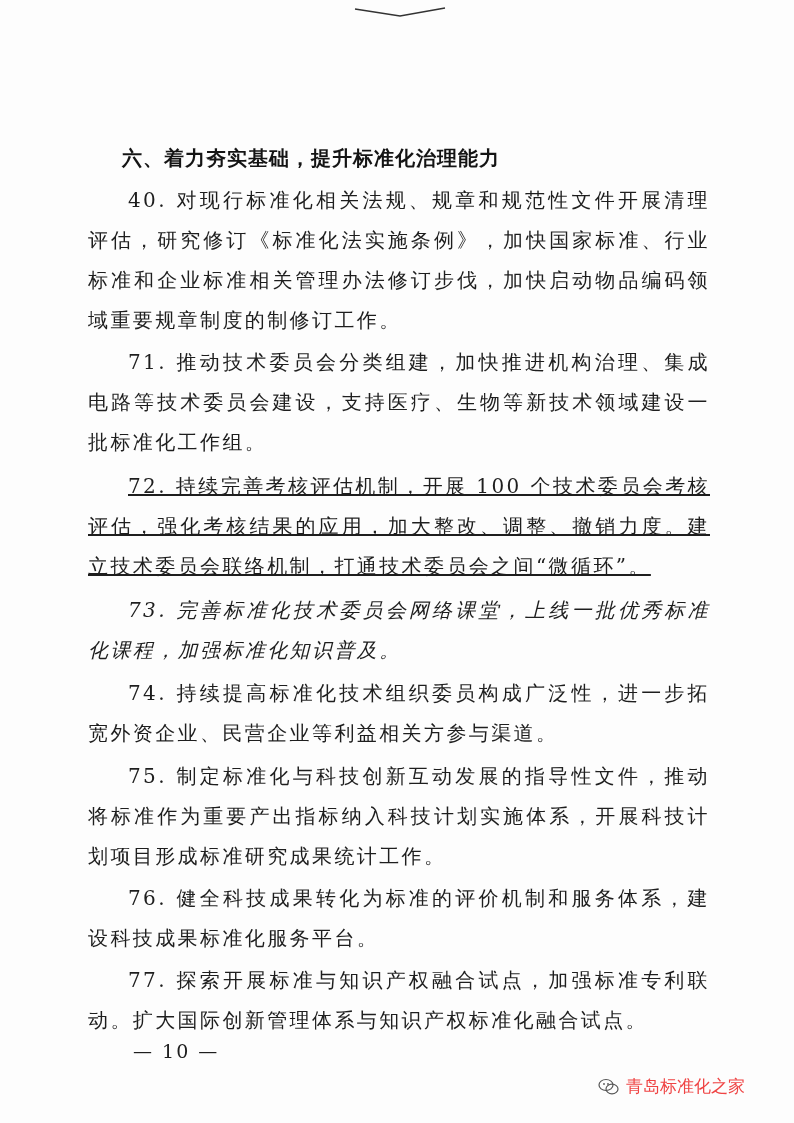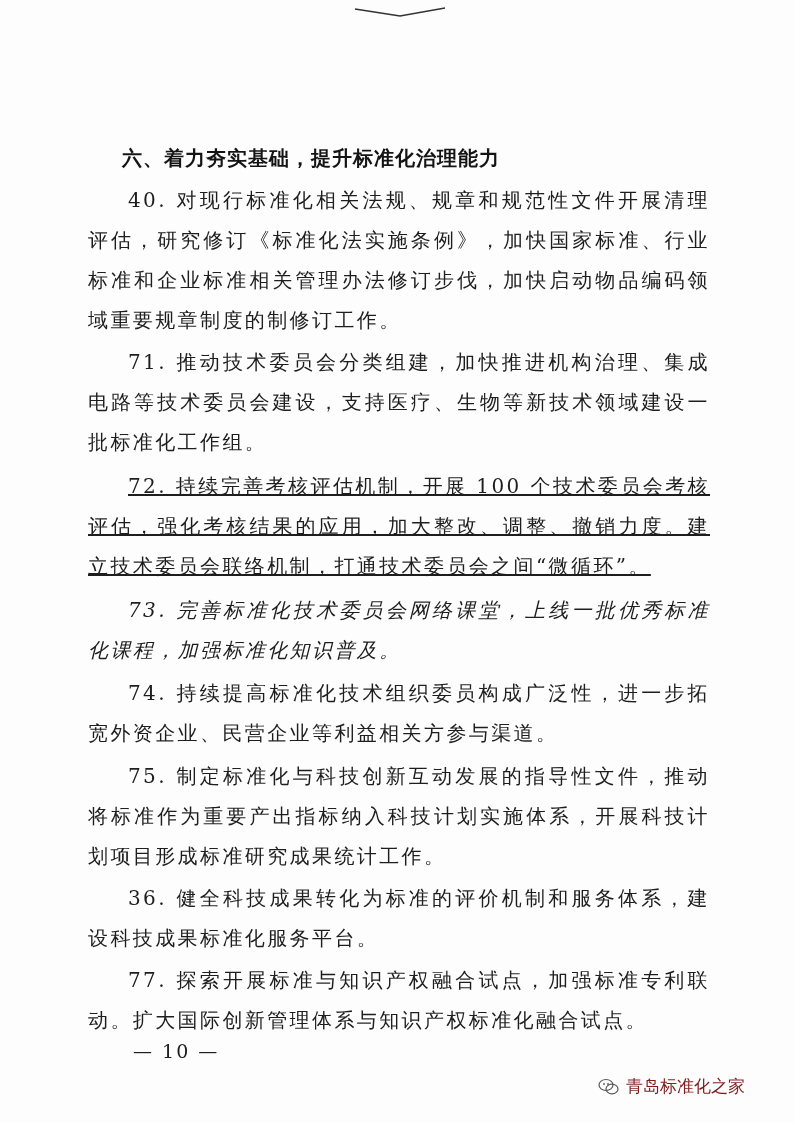--- a/index.html
+++ b/index.html
@@ -21,40 +21,40 @@
     text-align: justify; text-indent: 40px;
   }
   .page-num {
     position: absolute; left: 105px; top: 1040px;
     font-size: 19px; letter-spacing: 2px; padding-left: 28px;
   }
   .watermark {
     position: absolute; left: 598px; top: 1075px;
     display: flex; align-items: center; gap: 6px;
     font-family: "DejaVu Sans", "Liberation Sans", sans-serif;
-    font-size: 17px; color: #7f1d1d;
+    font-size: 17px; color: #ef4444;
   }
   .wm-icon { width: 22px; height: 18px; }
 </style>
 </head>
 <body>
 
 <svg class="top-mark" viewBox="0 0 100 12">
   <path d="M5 3 L50 10 L95 2" stroke="#333" stroke-width="1.5" fill="none"></path>
 </svg>
 
 <div class="heading">六、着力夯实基础，提升标准化治理能力</div>
 
 <div class="para" style="top:180px;">40. 对现行标准化相关法规、规章和规范性文件开展清理评估，研究修订《标准化法实施条例》，加快国家标准、行业标准和企业标准相关管理办法修订步伐，加快启动物品编码领域重要规章制度的制修订工作。</div>
 <div class="para" style="top:342px;">71. 推动技术委员会分类组建，加快推进机构治理、集成电路等技术委员会建设，支持医疗、生物等新技术领域建设一批标准化工作组。</div>
 <div class="para" style="top:466px;text-decoration:underline;">72. 持续完善考核评估机制，开展 100 个技术委员会考核评估，强化考核结果的应用，加大整改、调整、撤销力度。建立技术委员会联络机制，打通技术委员会之间“微循环”。</div>
 <div class="para" style="top:590px;font-style:italic;">73. 完善标准化技术委员会网络课堂，上线一批优秀标准化课程，加强标准化知识普及。</div>
 <div class="para" style="top:673px;">74. 持续提高标准化技术组织委员构成广泛性，进一步拓宽外资企业、民营企业等利益相关方参与渠道。</div>
 <div class="para" style="top:756px;">75. 制定标准化与科技创新互动发展的指导性文件，推动将标准作为重要产出指标纳入科技计划实施体系，开展科技计划项目形成标准研究成果统计工作。</div>
-<div class="para" style="top:878px;">36. 健全科技成果转化为标准的评价机制和服务体系，建设科技成果标准化服务平台。</div>
+<div class="para" style="top:878px;">76. 健全科技成果转化为标准的评价机制和服务体系，建设科技成果标准化服务平台。</div>
 <div class="para" style="top:960px;">77. 探索开展标准与知识产权融合试点，加强标准专利联动。扩大国际创新管理体系与知识产权标准化融合试点。</div>
 
 <div class="page-num">— 10 —</div>
 
 <div class="watermark">
   <svg class="wm-icon" viewBox="0 0 22 18">
     <ellipse cx="8" cy="7" rx="7" ry="5.5" fill="none" stroke="#555" stroke-width="1.2"></ellipse>
     <ellipse cx="14" cy="11" rx="6" ry="4.8" fill="none" stroke="#555" stroke-width="1.2"></ellipse>
     <circle cx="6" cy="6" r="0.9" fill="#555"></circle>
     <circle cx="10" cy="6" r="0.9" fill="#555"></circle>

